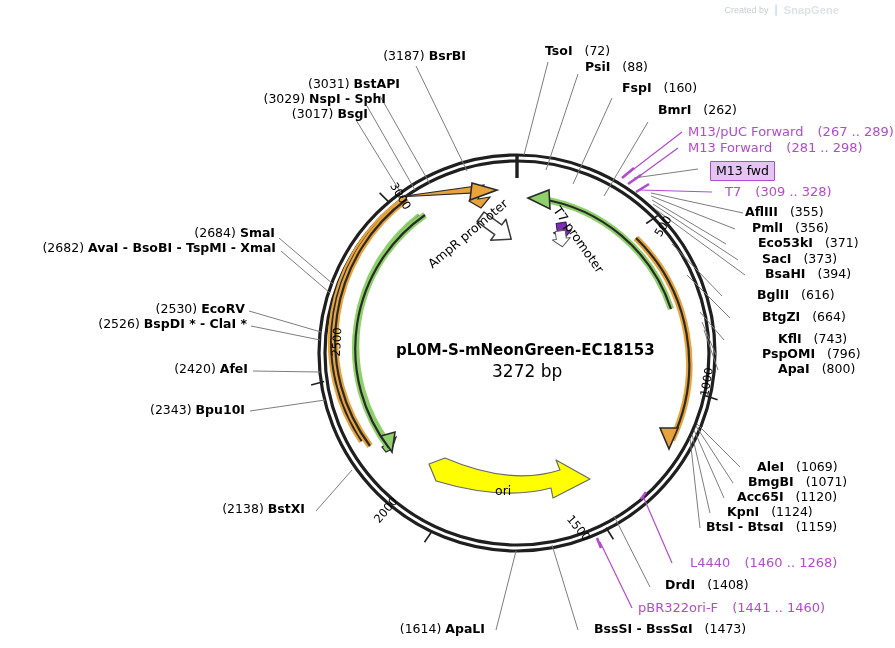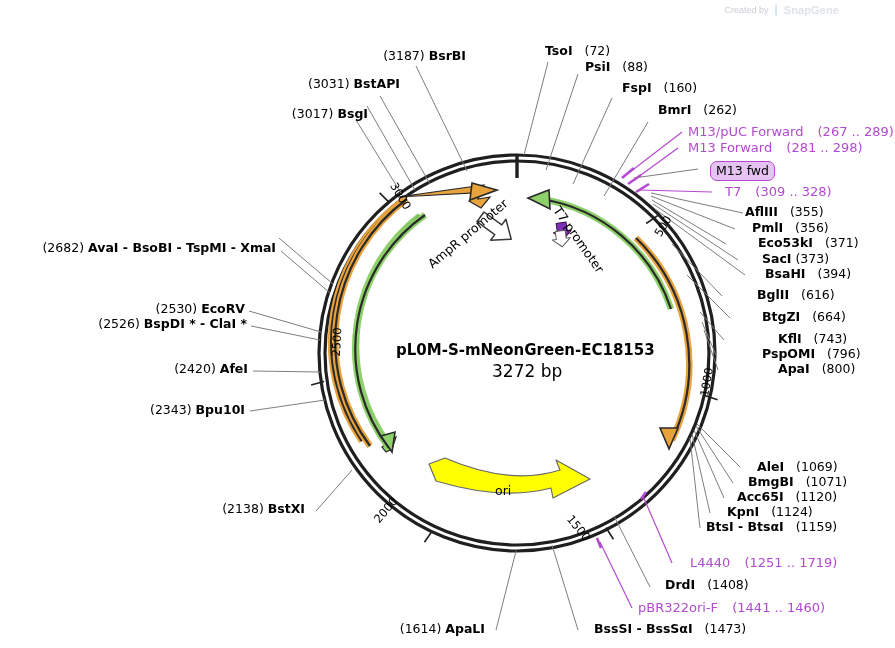--- a/index.html
+++ b/index.html
@@ -26,21 +26,21 @@
     white-space:nowrap;
   }
   .subtitle{
     position:absolute;font-size:17px;color:#000;white-space:nowrap;
   }
 
   .m13box{
     position:absolute;
     border:1.6px solid #b44ad0;
     background:#e5c3f2;
-    border-radius:7px;
+    border-radius:1px;
     padding:1px 5px 2px 5px;
     font-size:12.5px;
     color:#000;
     white-space:nowrap;
   }
 
   .wm{
     position:absolute;right:6px;top:3px;
     font-size:9px;color:#c9ccd1;
     display:flex;align-items:center;gap:3px;
@@ -216,20 +216,24 @@
   <div class="m13box" style="left:710px;top:161px;">M13 fwd</div>
 
   <div class="lbl r" style="left:166px;top:50px;width:300px;">
     <span class="pos">(3187)</span>
     <span class="enz">BsrBI</span>
   </div>
   <div class="lbl r" style="left:110px;top:78px;width:290px;">
     <span class="pos">(3031)</span>
     <span class="enz">BstAPI</span>
   </div>
+  <div class="lbl r" style="left:80px;top:93px;width:306px;">
+    <span class="pos">(3029)</span>
+    <span class="enz">NspI - SphI</span>
+  </div>
   <div class="lbl r" style="left:100px;top:108px;width:268px;">
     <span class="pos">(3017)</span>
     <span class="enz">BsgI</span>
   </div>
 
   <div class="lbl l" style="left:545px;top:45px;">
     <span class="enz">TsoI</span>
     <span class="pos" style="margin-left:8px;">(72)</span>
   </div>
   <div class="lbl l" style="left:585px;top:61px;">
@@ -252,42 +256,42 @@
   <div class="lbl l prim" style="left:688px;top:141px;">
     <span>M13 Forward</span>
     <span style="margin-left:10px;">(281 .. 298)</span>
   </div>
   <div class="lbl l prim" style="left:725px;top:185px;">
     <span>T7</span>
     <span style="margin-left:10px;">(309 .. 328)</span>
   </div>
   <div class="lbl l prim" style="left:690px;top:556px;">
     <span>L4440</span>
-    <span style="margin-left:10px;">(1251 .. 1719)</span>
+    <span style="margin-left:10px;">(1460 .. 1268)</span>
   </div>
   <div class="lbl l prim" style="left:638px;top:601px;">
     <span>pBR322ori-F</span>
     <span style="margin-left:10px;">(1441 .. 1460)</span>
   </div>
 
   <div class="lbl l" style="left:745px;top:206px;">
     <span class="enz">AflIII</span>
     <span class="pos" style="margin-left:8px;">(355)</span>
   </div>
   <div class="lbl l" style="left:752px;top:222px;">
     <span class="enz">PmlI</span>
     <span class="pos" style="margin-left:8px;">(356)</span>
   </div>
   <div class="lbl l" style="left:758px;top:237px;">
     <span class="enz">Eco53kI</span>
     <span class="pos" style="margin-left:8px;">(371)</span>
   </div>
   <div class="lbl l" style="left:762px;top:253px;">
     <span class="enz">SacI</span>
-    <span class="pos" style="">(373)</span>
+    <span class="pos" style="margin-left:8px;">(373)</span>
   </div>
   <div class="lbl l" style="left:765px;top:268px;">
     <span class="enz">BsaHI</span>
     <span class="pos" style="margin-left:8px;">(394)</span>
   </div>
   <div class="lbl l" style="left:757px;top:289px;">
     <span class="enz">BglII</span>
     <span class="pos" style="margin-left:8px;">(616)</span>
   </div>
   <div class="lbl l" style="left:762px;top:311px;">
@@ -339,20 +343,24 @@
 
   <div class="lbl r" style="left:280px;top:623px;width:205px;">
     <span class="pos">(1614)</span>
     <span class="enz">ApaLI</span>
   </div>
   <div class="lbl r" style="left:100px;top:503px;width:205px;">
     <span class="pos">(2138)</span>
     <span class="enz">BstXI</span>
   </div>
 
+  <div class="lbl r" style="left:80px;top:227px;width:195px;">
+    <span class="pos">(2684)</span>
+    <span class="enz">SmaI</span>
+  </div>
   <div class="lbl r" style="left:4px;top:242px;width:272px;">
     <span class="pos">(2682)</span>
     <span class="enz">AvaI - BsoBI - TspMI - XmaI</span>
   </div>
   <div class="lbl r" style="left:60px;top:303px;width:185px;">
     <span class="pos">(2530)</span>
     <span class="enz">EcoRV</span>
   </div>
   <div class="lbl r" style="left:40px;top:318px;width:207px;">
     <span class="pos">(2526)</span>

